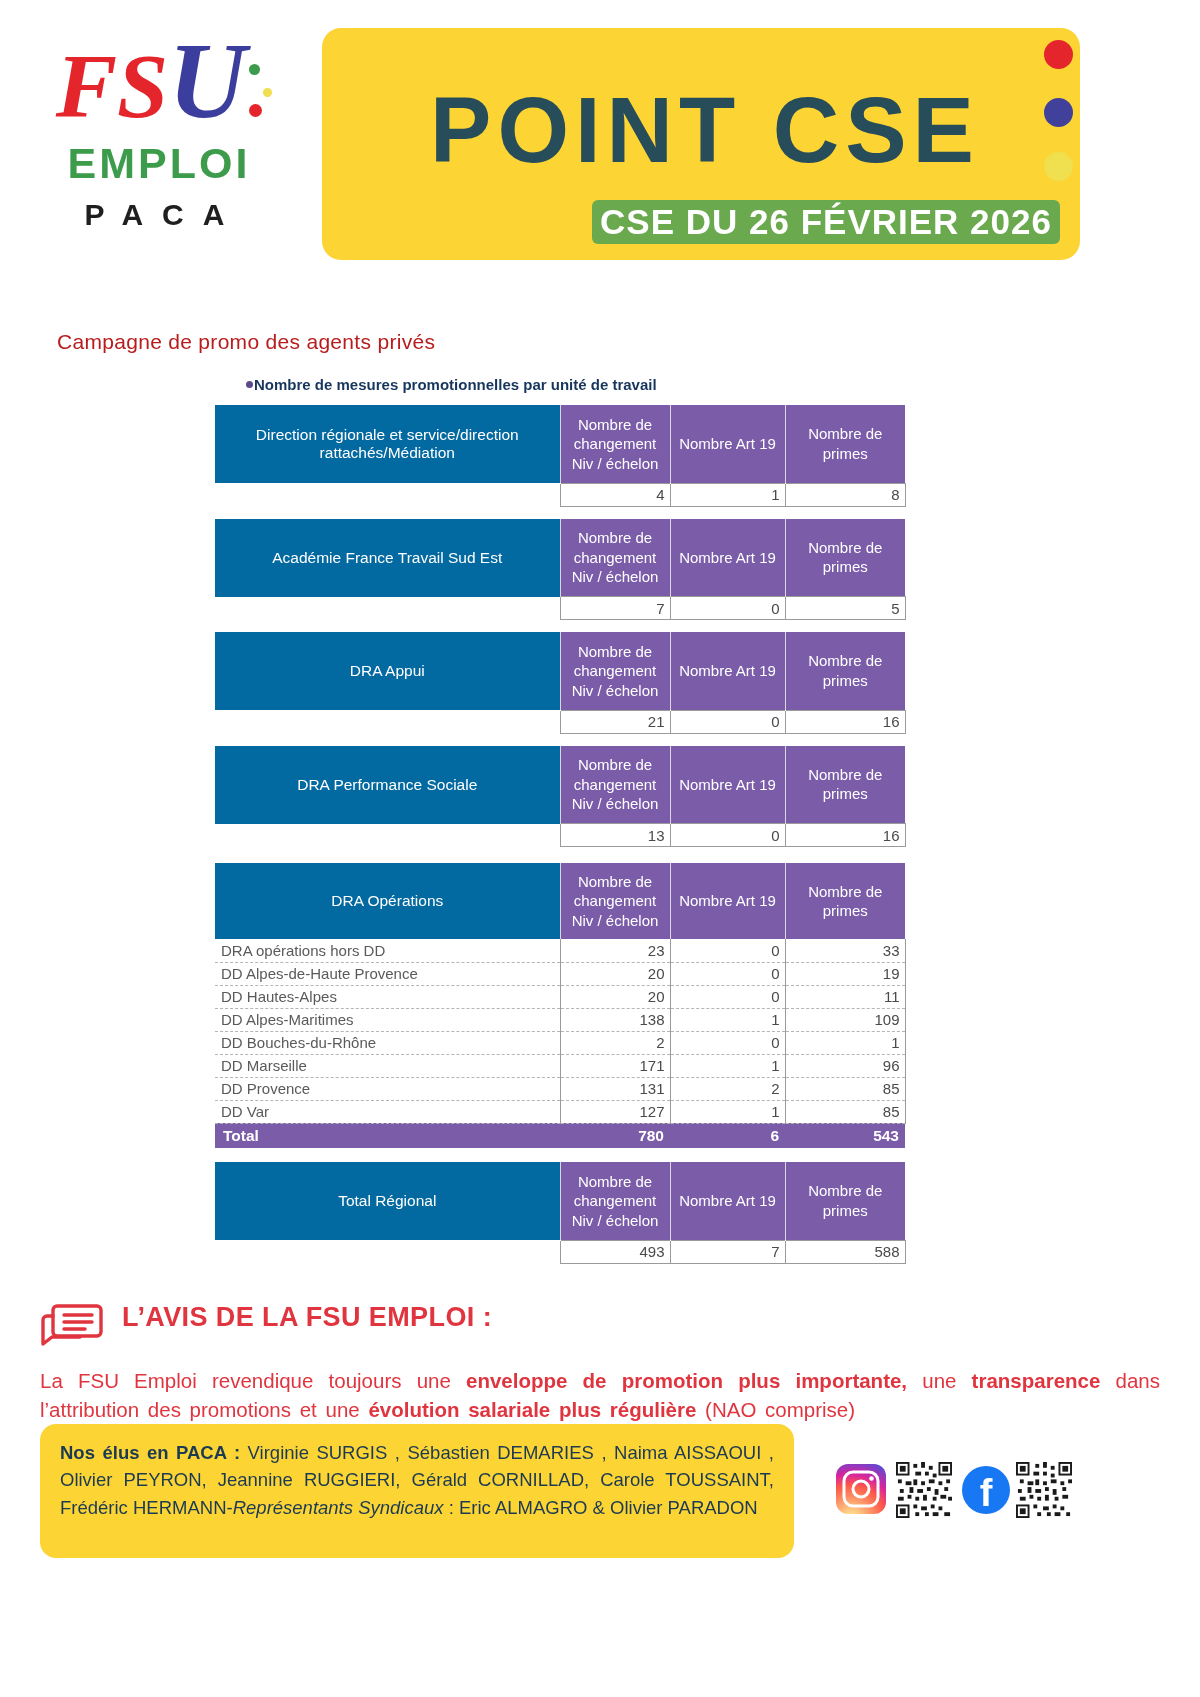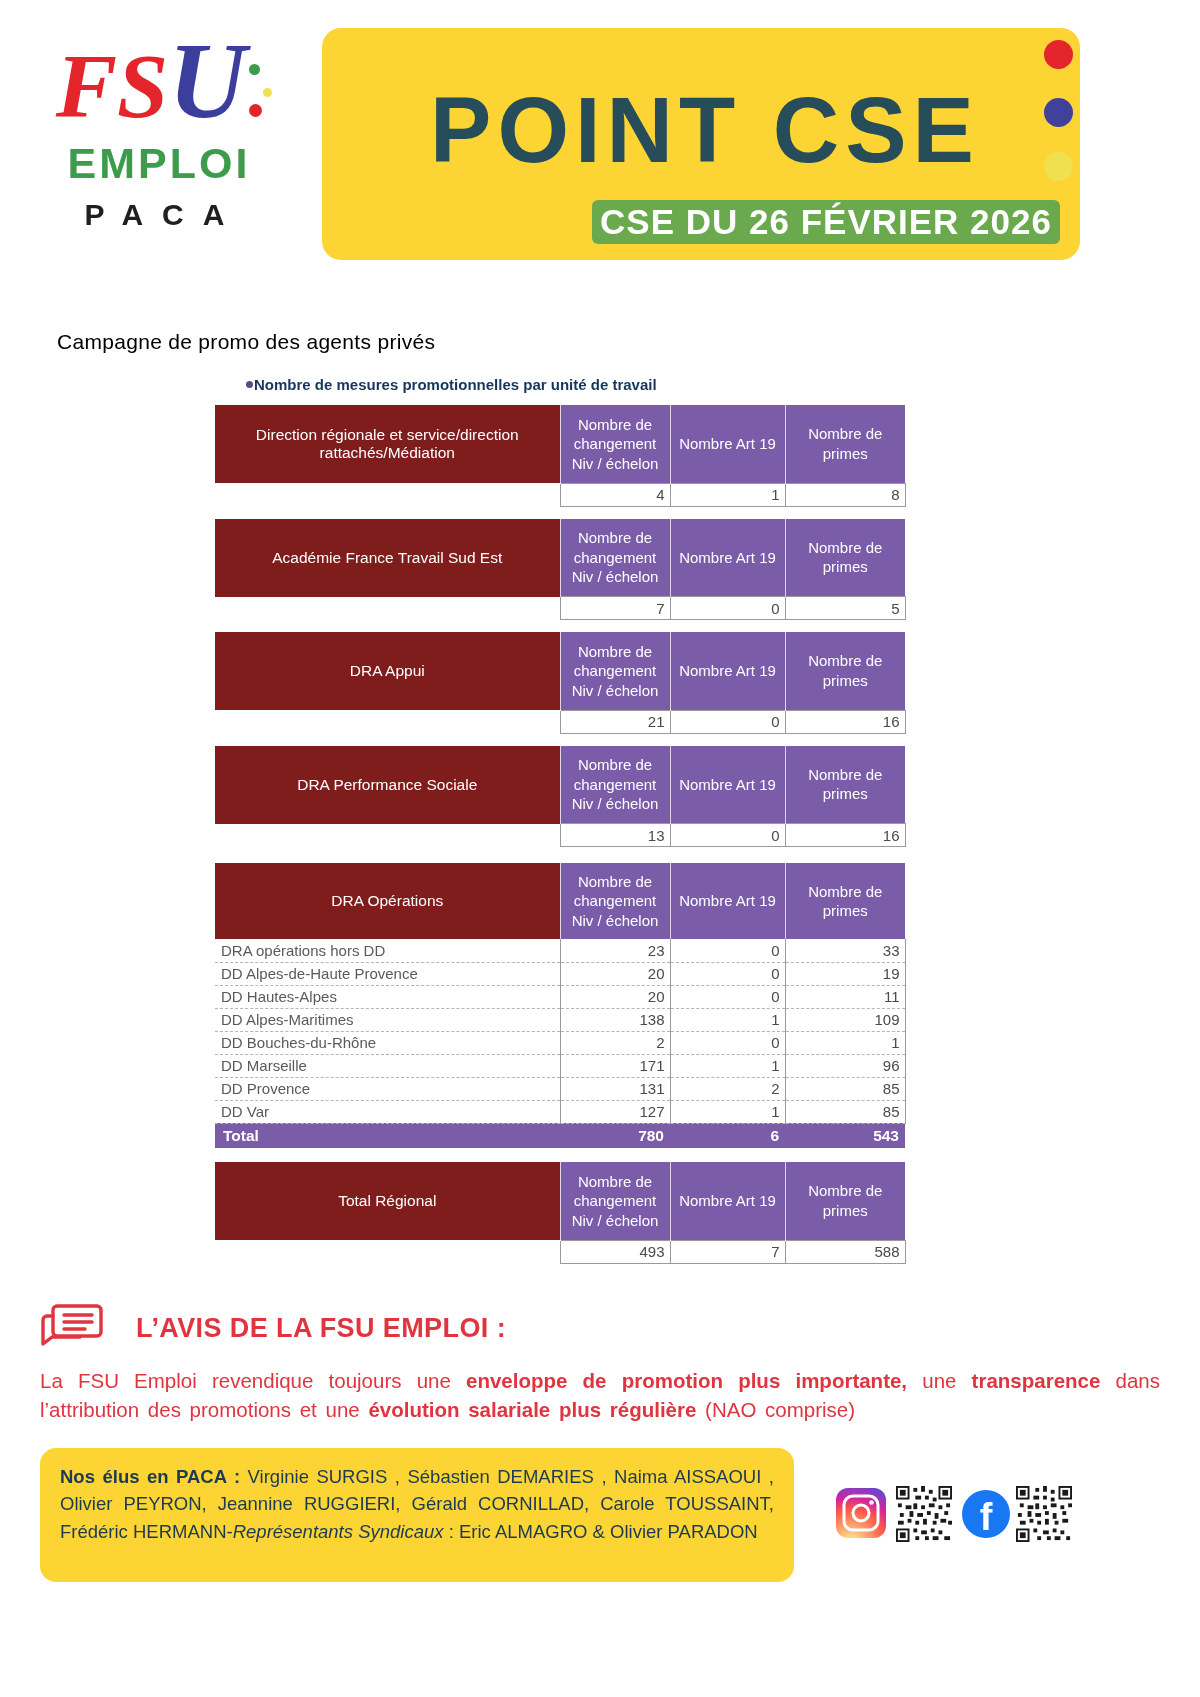--- a/index.html
+++ b/index.html
@@ -22,54 +22,54 @@
   .title-box { position: absolute; left: 322px; top: 28px; width: 758px; height: 232px; background: #fcd535; border-radius: 19px; padding-left: 8px; }
   .title { color: #274c5a; font-size: 92px; font-weight: 900; text-align: center; margin-top: 50px; letter-spacing: 6px; }
   .date-banner { position: absolute; left: 592px; top: 200px; width: 468px; height: 44px; background: #6ba94e; border-radius: 6px;
                  color: #fff; font-size: 35px; font-weight: bold; display: flex; align-items: center; justify-content: center; letter-spacing: 1px; }
   .dot { position: absolute; left: 1044px; width: 29px; height: 29px; border-radius: 50%; }
   .dot.red { top: 40px; background: #e4262c; }
   .dot.blue { top: 98px; background: #41419b; }
   .dot.yellow { top: 152px; background: #f0df4e; }
 
   
-  .section-heading { margin: 30px 0 0 57px; font-size: 21px; color: #000000; letter-spacing: 0.3px; }
+  .section-heading { margin: 30px 0 0 57px; font-size: 21px; color: #b91c1c; letter-spacing: 0.3px; }
   .bullet-line { margin: 22px 0 0 246px; display: flex; align-items: center; gap: 1px; }
   .bullet-dot { width: 7px; height: 7px; border-radius: 50%; background: #5b4a8a; flex: none; }
   .bullet-text { font-size: 15px; font-weight: bold; color: #17365d; }
 
   
   .tables { margin: 12px 0 0 215px; width: 692px; }
   table { border-collapse: collapse; table-layout: fixed; width: 690px; }
   .m12 { margin-bottom: 12px; }
   .m16 { margin-bottom: 16px; }
   .m14 { margin-bottom: 14px; }
-  .label-cell { width: 345px; background: #7f1d1d; color: #fff; font-size: 15.5px; text-align: center; vertical-align: middle; padding: 0 26px; }
+  .label-cell { width: 345px; background: #0369a1; color: #fff; font-size: 15.5px; text-align: center; vertical-align: middle; padding: 0 26px; }
   .hdr { background: #7a5ca8; color: #fff; font-size: 15px; font-weight: 400; text-align: center; vertical-align: middle; height: 78px;
          border-left: 1px solid rgba(255,255,255,0.75); padding: 0 8px; line-height: 1.3; }
   .c1 { width: 110px; } .c2 { width: 115px; } .c3 { width: 120px; }
   .val { border: 1px solid #9a9a9a; text-align: right; padding: 2px 5px; font-size: 15px; color: #4a4a4a; height: 23px; background: #fff; }
   .spacer { border: none; background: #fff; }
   .ops-hdr-row .hdr { height: 76px; }
   .ops-label { text-align: left; font-size: 15px; color: #5a5a5a; padding: 2px 6px; height: 23px; border-bottom: 1px dashed #b5b5b5; background: #fff; }
   .ops-val { text-align: right; font-size: 15px; color: #4a4a4a; padding: 2px 5px; height: 23px; background: #fff;
              border-left: 1px solid #9a9a9a; border-bottom: 1px dashed #b5b5b5; }
   .ops-val.last { border-right: 1px solid #9a9a9a; }
   .total-row td { background: #7a5ca8; color: #ffffff; font-weight: bold; font-size: 15.5px; height: 25px; border: none; }
   .total-row .t-label { text-align: left; padding-left: 8px; }
   .total-row .t-val { text-align: right; padding-right: 6px; }
 
   
   .avis { margin: 38px 40px 0 40px; }
-  .avis-head { display: flex; align-items: center; gap: 32px; }
+  .avis-head { display: flex; gap: 18px; }
   .avis-title { color: #e0353f; font-size: 27px; font-weight: 800; letter-spacing: 0.4px; }
   .avis-text { color: #e0353f; font-size: 20.5px; line-height: 1.42; text-align: justify; margin-top: 10px; word-spacing: 3px; }
 
   
-  .footer { position: relative; margin-top: 24px; height: 200px; }
+  .footer { position: relative; height: 200px; }
   .elus-box { position: absolute; left: 40px; top: 0; width: 754px; min-height: 134px; background: #fcd535; border-radius: 16px;
               padding: 15px 20px; font-size: 18.5px; color: #1c3a52; line-height: 1.5; text-align: justify; }
   .ig-icon { position: absolute; left: 836px; top: 40px; }
   .qr-1 { position: absolute; left: 896px; top: 38px; }
   .fb-icon { position: absolute; left: 962px; top: 42px; width: 48px; height: 48px; border-radius: 50%; background: #1877f2;
              color: #fff; font-weight: bold; font-size: 38px; display: flex; align-items: flex-end; justify-content: center; overflow: hidden; line-height: 1.05; }
   .qr-2 { position: absolute; left: 1016px; top: 38px; }
 </style>
 </head>
 <body>

